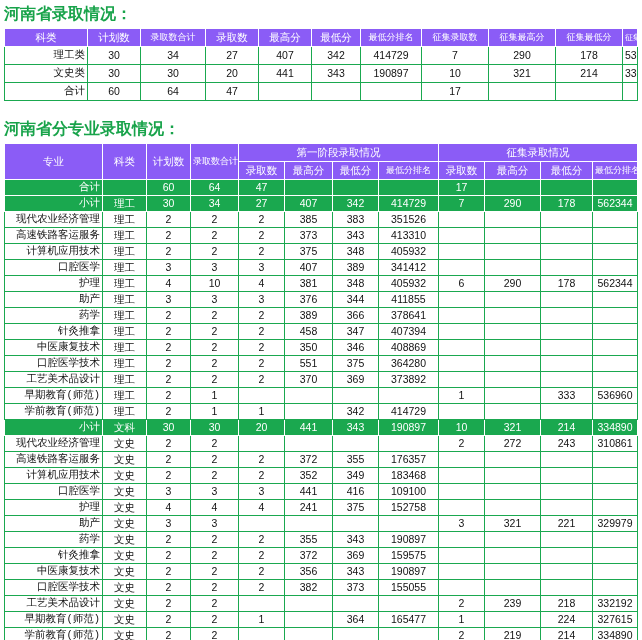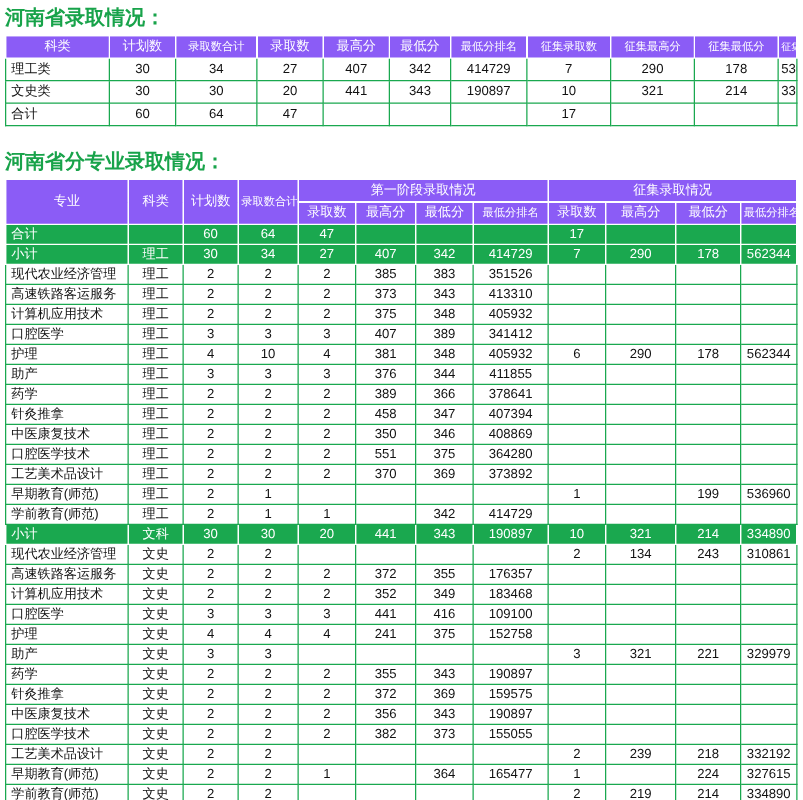--- a/index.html
+++ b/index.html
@@ -45,21 +45,21 @@
     font-size:10.5px;
   }
   .hdr-tiny{font-size:8px;}
   .hdr-small{font-size:9px;}
   tr.green-row td{
     background:#1aa84f;
     color:#ffffff;
     border:1px solid #ffffff;
     font-weight:normal;
   }
-  td.lefty{text-align:left;padding-left:4px;}
+  td.lefty{text-align:right;padding-left:4px;font-family:Liberation Mono, monospace;}
   .t1 td{height:17px;line-height:17px;}
   .gap{height:14px;}
   .bottomgap{height:6px;}
 </style>
 </head>
 <body>
 
 <div class="section-title">河南省录取情况：</div>
 
 <table class="t1">
@@ -347,21 +347,21 @@
         <td class="lefty">早期教育(师范)</td>
         <td>理工</td>
         <td>2</td>
         <td>1</td>
         <td></td>
         <td></td>
         <td></td>
         <td></td>
         <td>1</td>
         <td></td>
-        <td>199</td>
+        <td>333</td>
         <td>536960</td>
       </tr>
       <tr>
         <td class="lefty">学前教育(师范)</td>
         <td>理工</td>
         <td>2</td>
         <td>1</td>
         <td>1</td>
         <td></td>
         <td>342</td>
@@ -388,21 +388,21 @@
       <tr>
         <td class="lefty">现代农业经济管理</td>
         <td>文史</td>
         <td>2</td>
         <td>2</td>
         <td></td>
         <td></td>
         <td></td>
         <td></td>
         <td>2</td>
-        <td>134</td>
+        <td>272</td>
         <td>243</td>
         <td>310861</td>
       </tr>
       <tr>
         <td class="lefty">高速铁路客运服务</td>
         <td>文史</td>
         <td>2</td>
         <td>2</td>
         <td>2</td>
         <td>372</td>

